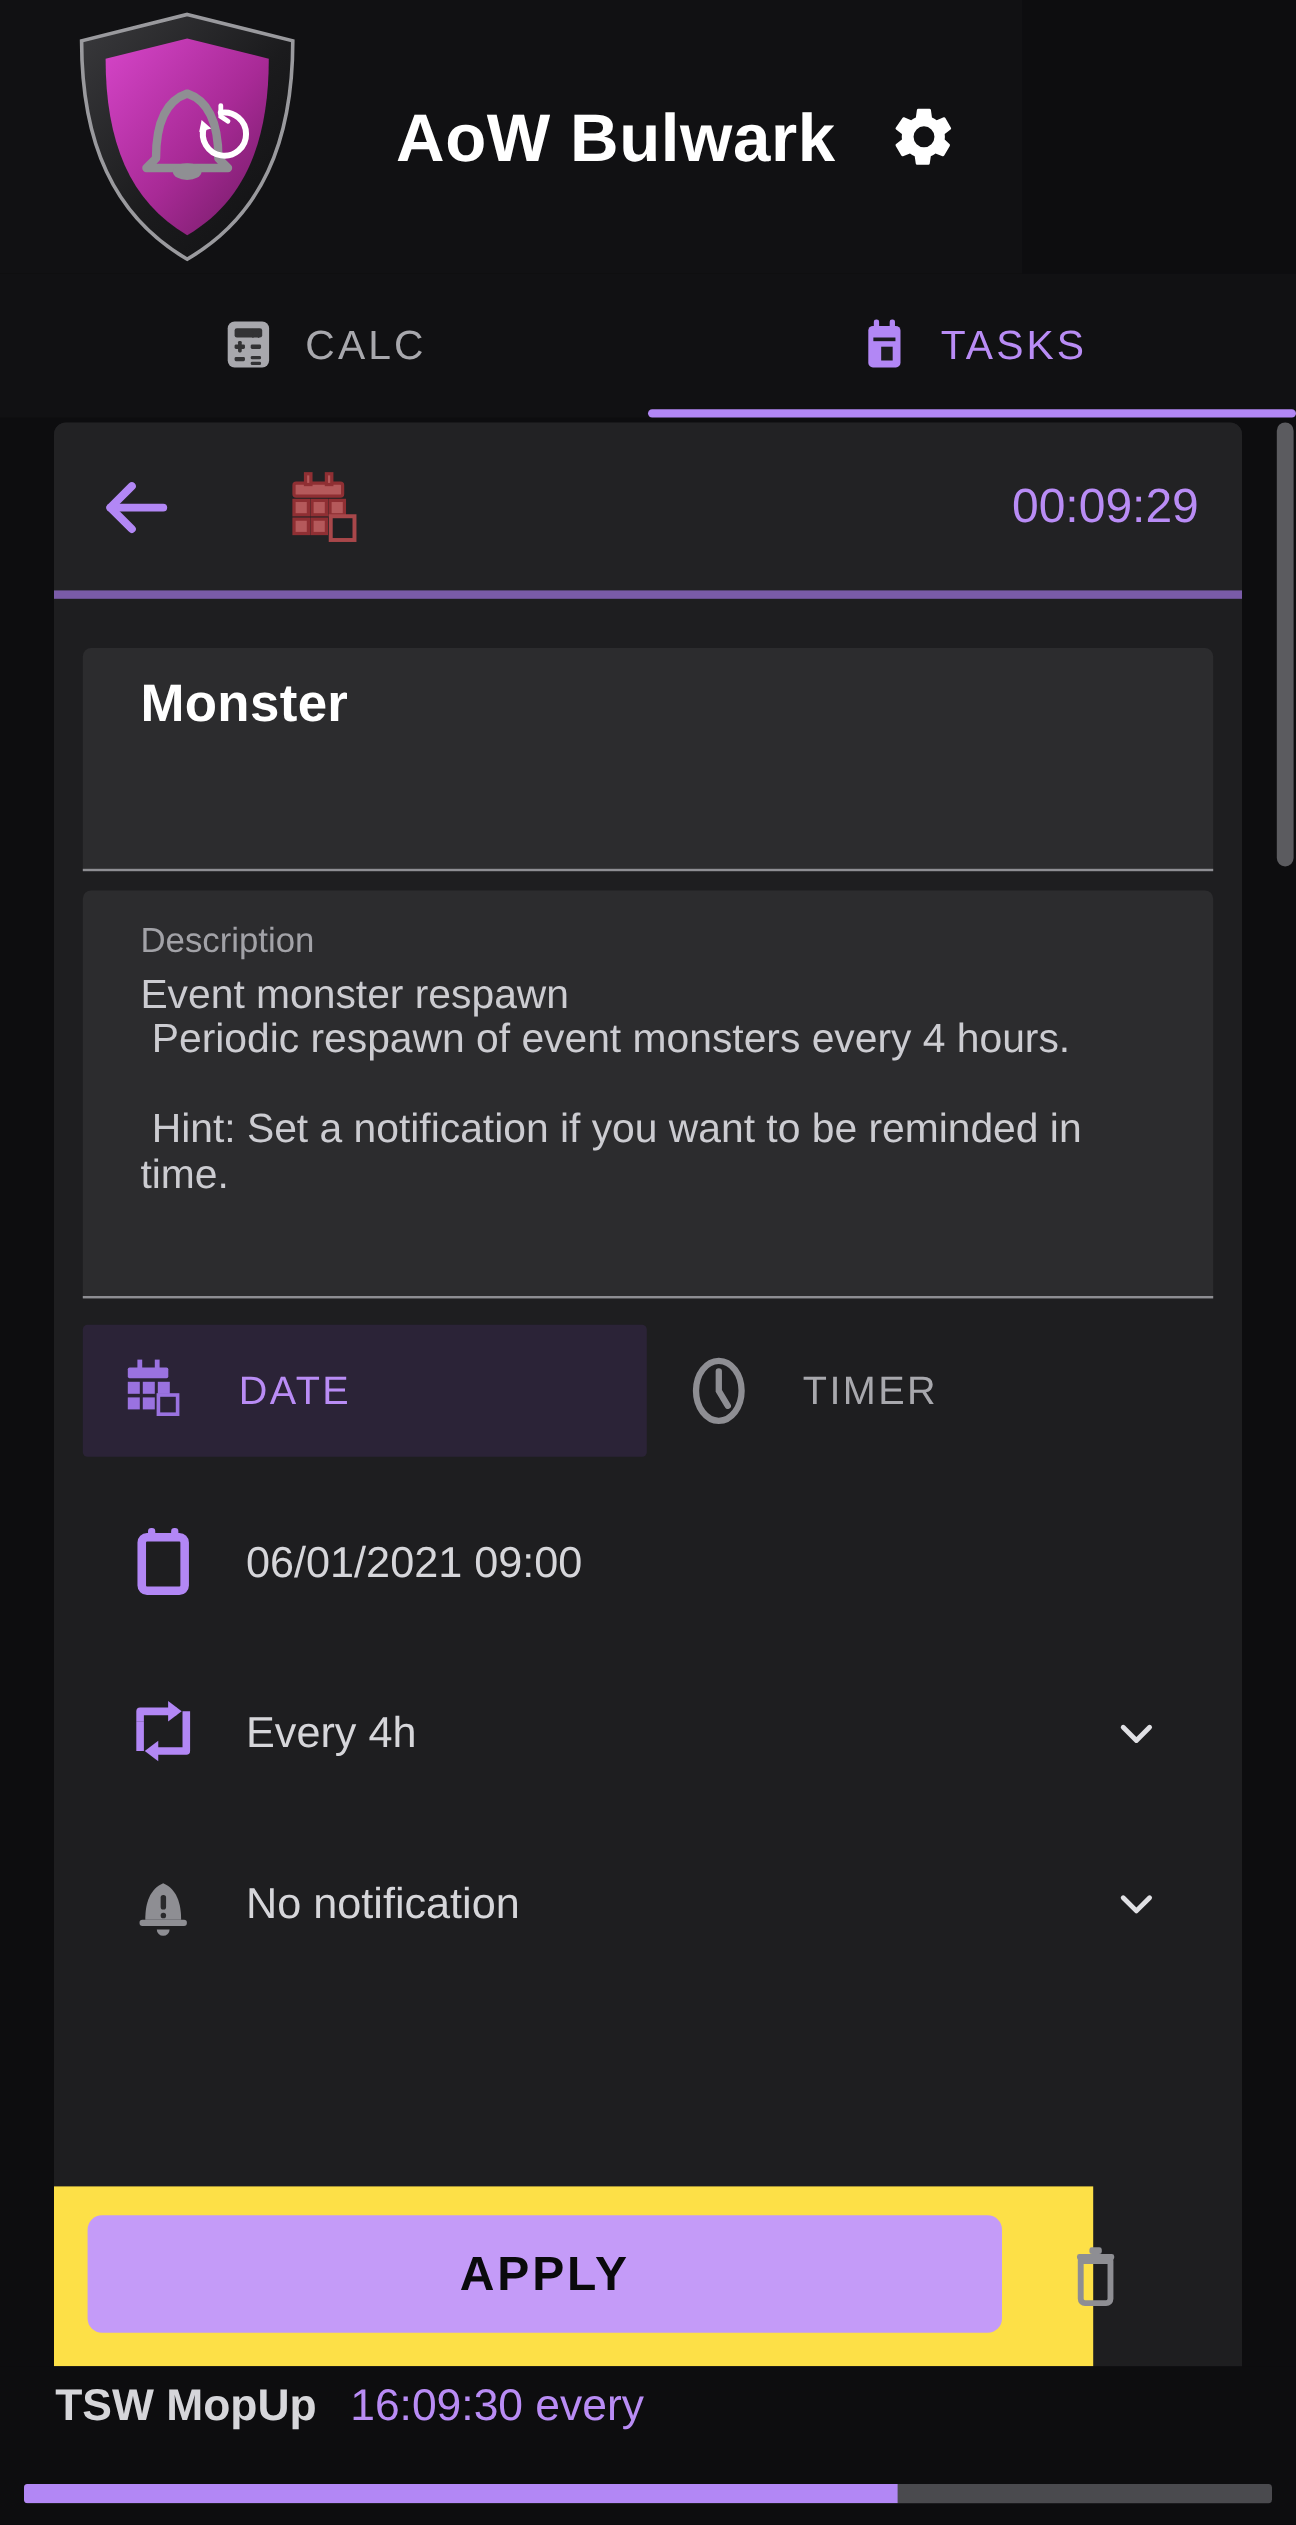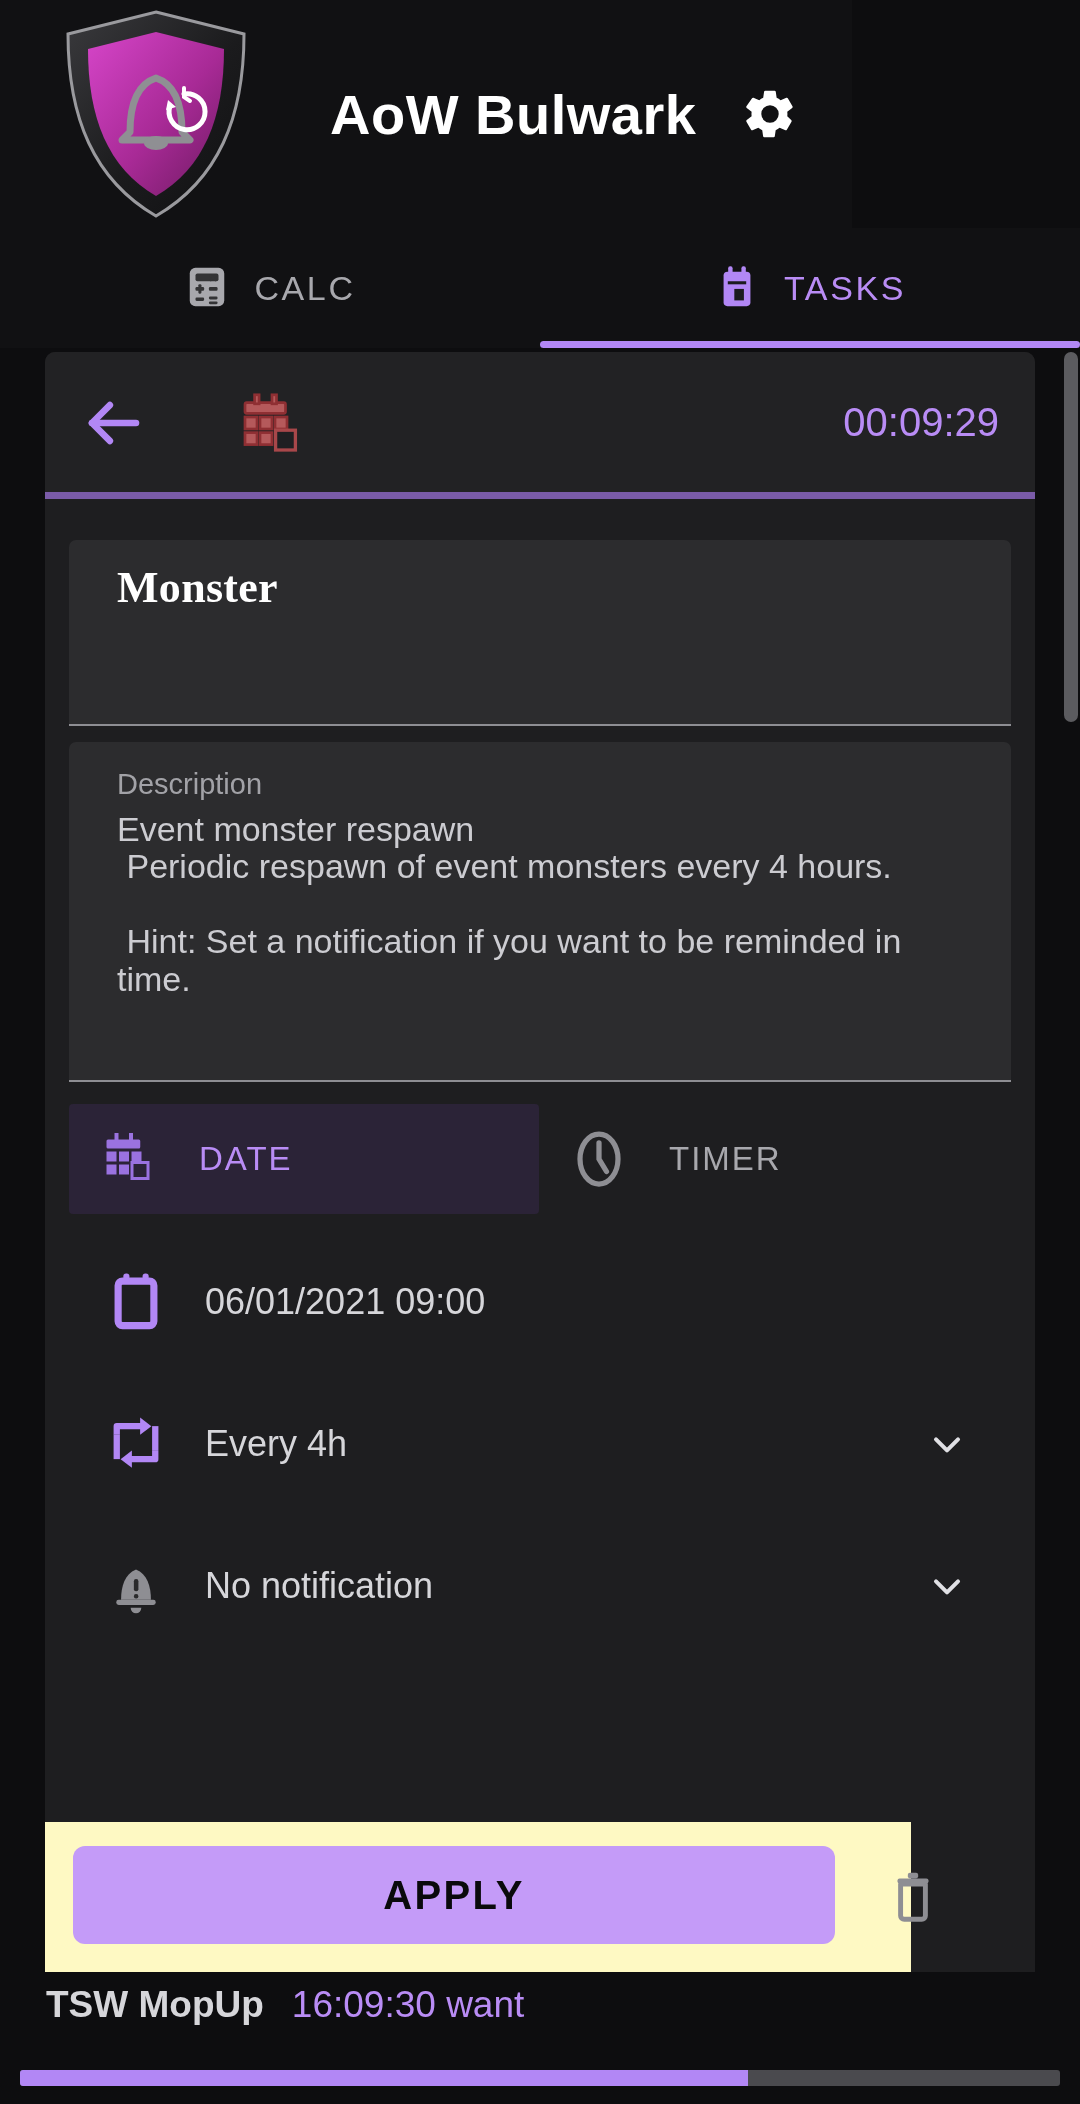--- a/index.html
+++ b/index.html
@@ -95,21 +95,21 @@
     background: #8e8e93;
   }
   .field-label {
     font-size: 29px; color: #a2a2a7; padding: 26px 0 0 48px; display: block;
   }
   .field-title {
     position: absolute; top: 188px; height: 186px;
   }
   .field-title-value {
     display: block; font-size: 44px; font-weight: bold; color: #ffffff;
-    padding: 22px 0 0 48px; letter-spacing: 0.3px; font-family: Liberation Serif, serif;
+    padding: 22px 0 0 48px; letter-spacing: 0.3px;
   }
 
   
   .field-desc { position: absolute; top: 390px; height: 340px; }
   .field-desc-value {
     display: block; font-size: 34px; color: #ccccd1; line-height: 1.1;
     padding: 10px 56px 0 48px; white-space: pre-wrap;
   }
 
   
@@ -137,21 +137,21 @@
   }
   .opt-label { font-size: 36px; color: #d6d6da; margin-left: 32px; }
   .opt-chevron { position: absolute; right: 42px; width: 44px; height: 44px; }
   .row-date { top: 880px; }
   .row-repeat { top: 1022px; }
   .row-notify { top: 1164px; }
 
   
   .apply-bar {
     position: absolute; left: 0; bottom: 0; width: 866px; height: 150px;
-    background: #fef9c3; display: flex; align-items: center; padding-left: 46px;
+    background: #fde047; display: flex; align-items: center; padding-left: 46px;
   }
   .apply-btn {
     position: absolute; left: 28px; top: 24px; width: 762px; height: 98px;
     background: #c49bf8; border: none; border-radius: 12px;
     font-family: "Liberation Sans", sans-serif;
     font-size: 40px; font-weight: bold; letter-spacing: 2.4px; color: #0a0a0c;
     cursor: pointer;
   }
   .delete-btn {
     position: absolute; left: 822px; top: 28px; width: 92px; height: 92px;
@@ -395,20 +395,20 @@
       </div>
     </div>
   </div>
 
   <div class="scrollbar-track"></div>
   <div class="scrollbar-thumb"></div>
 
   <div class="status-bar">
     <div class="status-row">
       <span class="status-name">TSW MopUp</span>
-      <span class="status-time">16:09:30 want</span>
+      <span class="status-time">16:09:30 every</span>
     </div>
     <div class="progress-track">
       <div class="progress-fill" id="progress-fill" style="width: 70%;"></div>
     </div>
   </div>
 
 </div>
 
 </body></html>

